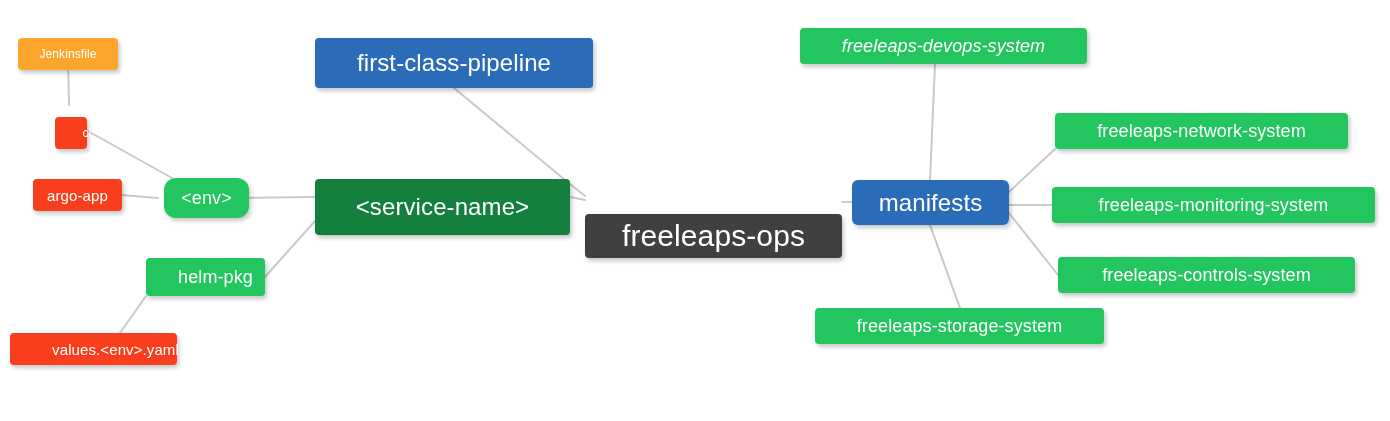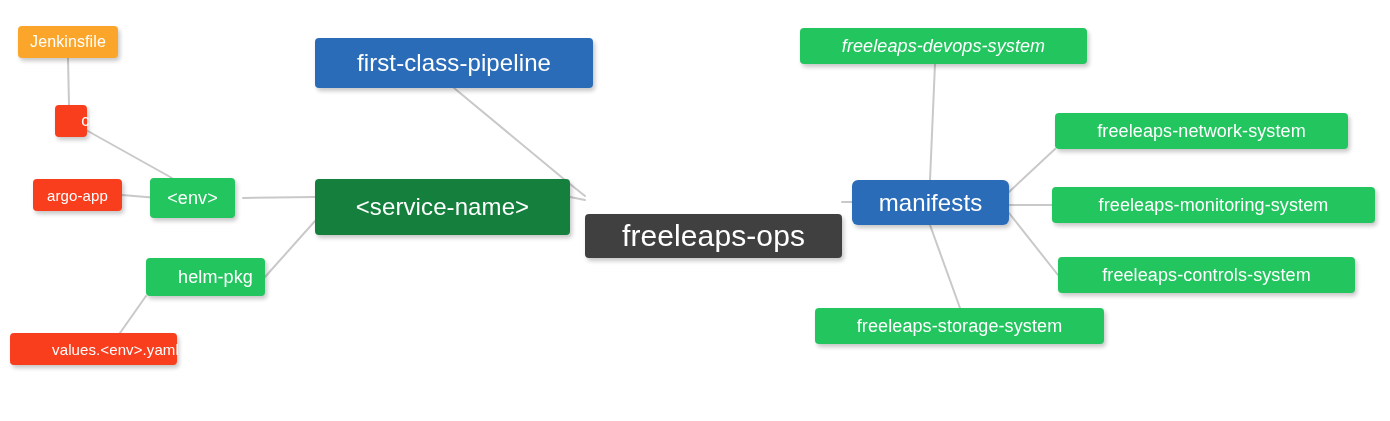--- a/index.html
+++ b/index.html
@@ -19,21 +19,21 @@
     border-radius:4px;
     white-space:nowrap;
     box-shadow:2px 3px 4px rgba(0,0,0,0.22);
     line-height:1;
     letter-spacing:0.1px;
   }
   .lvl-root{font-size:30px;}
   .lvl-1{font-size:24px;}
   .lvl-3{font-size:18px;}
   .lvl-4{font-size:15px;}
-  .lvl-5{font-size:16px;}
+  .lvl-5{font-size:12px;margin-top:12px;}
 </style>
 </head>
 <body>
 
 <div id="canvas">
   <svg id="edges" viewBox="0 0 1390 421" xmlns="http://www.w3.org/2000/svg">
       <path d="M 585 196 L 565 180 L 454 88" stroke="#c9c9c9" stroke-width="2" fill="none" stroke-linecap="round"></path>
       <path d="M 585 200 L 570 197" stroke="#c9c9c9" stroke-width="2" fill="none" stroke-linecap="round"></path>
       <path d="M 842 202 L 852 202" stroke="#c9c9c9" stroke-width="2" fill="none" stroke-linecap="round"></path>
       <path d="M 315 197 L 243 198" stroke="#c9c9c9" stroke-width="2" fill="none" stroke-linecap="round"></path>
@@ -46,21 +46,21 @@
       <path d="M 1009 192 L 1055 149" stroke="#c9c9c9" stroke-width="2" fill="none" stroke-linecap="round"></path>
       <path d="M 1009 205 L 1052 205" stroke="#c9c9c9" stroke-width="2" fill="none" stroke-linecap="round"></path>
       <path d="M 1009 213 L 1058 275" stroke="#c9c9c9" stroke-width="2" fill="none" stroke-linecap="round"></path>
       <path d="M 930 225 L 960 308" stroke="#c9c9c9" stroke-width="2" fill="none" stroke-linecap="round"></path>
     </svg>
   <div id="nodes">
       <div class="node lvl-root" style="left: 585px; top: 172px; width: 257px; height: 44px; background: #404040; margin-top: 42px;">freeleaps-ops</div>
       <div class="node lvl-1" style="left: 315px; top: 38px; width: 278px; height: 50px; background: rgb(43, 108, 184);">first-class-pipeline</div>
       <div class="node lvl-1" style="left: 315px; top: 179px; width: 255px; height: 56px; background: #15803d;">&lt;service-name&gt;</div>
       <div class="node lvl-1" style="left: 852px; top: 180px; width: 157px; height: 45px; background: rgb(43, 108, 184); border-radius: 6px;">manifests</div>
-      <div class="node lvl-3" style="left: 150px; top: 178px; width: 85px; height: 40px; background: rgb(34, 197, 94);">&lt;env&gt;</div>
+      <div class="node lvl-3" style="left: 164px; top: 178px; width: 85px; height: 40px; background: rgb(34, 197, 94); border-radius: 12px;">&lt;env&gt;</div>
       <div class="node lvl-3" style="left: 146px; top: 258px; width: 119px; height: 38px; background: rgb(34, 197, 94); padding-left: 20px;">helm-pkg</div>
       <div class="node lvl-5" style="left: 55px; top: 105px; width: 31px; height: 32px; background: rgb(249, 62, 30); padding-left: 32px;">ci</div>
       <div class="node lvl-4" style="left: 33px; top: 179px; width: 89px; height: 32px; background: rgb(249, 62, 30);">argo-app</div>
       <div class="node lvl-4" style="left: 10px; top: 333px; width: 167px; height: 32px; background: rgb(249, 62, 30); padding-left: 44px;">values.&lt;env&gt;.yaml</div>
       <div class="node lvl-5" style="left: 18px; top: 26px; width: 100px; height: 32px; background: rgb(251, 166, 42);">Jenkinsfile</div>
       <div class="node lvl-3" style="left: 800px; top: 28px; width: 287px; height: 36px; background: rgb(34, 197, 94); font-style: italic;">freeleaps-devops-system</div>
       <div class="node lvl-3" style="left: 1055px; top: 113px; width: 293px; height: 36px; background: rgb(34, 197, 94);">freeleaps-network-system</div>
       <div class="node lvl-3" style="left: 1052px; top: 187px; width: 323px; height: 36px; background: rgb(34, 197, 94);">freeleaps-monitoring-system</div>
       <div class="node lvl-3" style="left: 1058px; top: 257px; width: 297px; height: 36px; background: rgb(34, 197, 94);">freeleaps-controls-system</div>
       <div class="node lvl-3" style="left: 815px; top: 308px; width: 289px; height: 36px; background: rgb(34, 197, 94);">freeleaps-storage-system</div>

